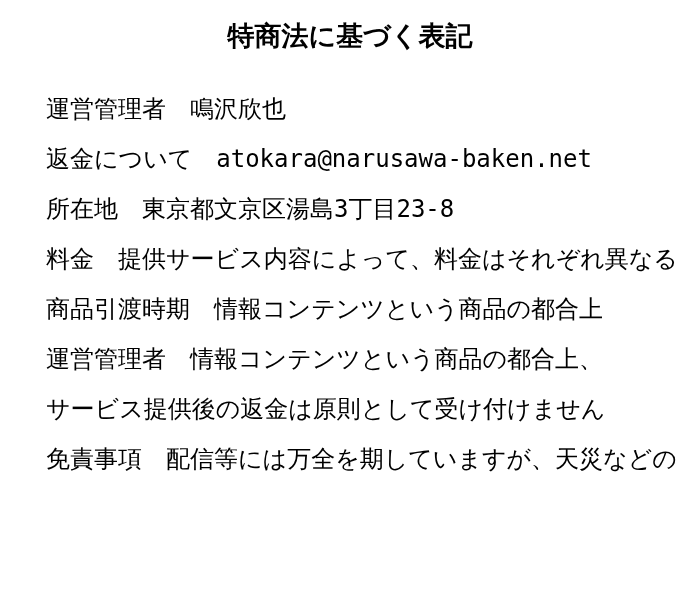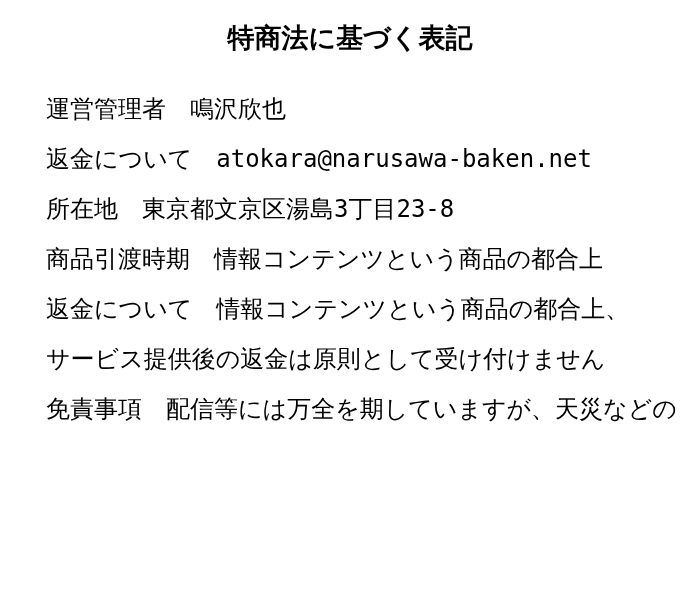--- a/index.html
+++ b/index.html
@@ -15,21 +15,21 @@
   }
   .page {
     width: 700px;
     height: 600px;
     position: relative;
   }
   .title {
     margin: 0;
     padding-top: 22px;
     text-align: center;
-    font-family: Liberation Serif, serif;
+    font-family: Liberation Mono, monospace;
     font-weight: 700;
     font-size: 27px;
     line-height: 1.2;
     color: #000000;
   }
   .content {
     padding: 30px 16px 0 46px;
     font-family: "DejaVu Sans Mono", "DejaVu Sans", sans-serif;
     font-size: 24px;
     line-height: 50px;
@@ -43,18 +43,19 @@
 </head>
 <body>
 
 <div class="page">
   <h1 class="title">特商法に基づく表記</h1>
 
   <div class="content">
     <div class="line">運営管理者　鳴沢欣也</div>
     <div class="line">返金について　atokara@narusawa-baken.net</div>
     <div class="line">所在地　東京都文京区湯島3丁目23-8</div>
+    <div class="line">料金　提供サービス内容によって、料金はそれぞれ異なる</div>
     <div class="line">商品引渡時期　情報コンテンツという商品の都合上</div>
-    <div class="line">返金について　情報コンテンツという商品の都合上、</div>
+    <div class="line">運営管理者　情報コンテンツという商品の都合上、</div>
     <div class="line">サービス提供後の返金は原則として受け付けません</div>
     <div class="line">免責事項　配信等には万全を期していますが、天災などの</div>
   </div>
 </div>
 
 </body></html>

